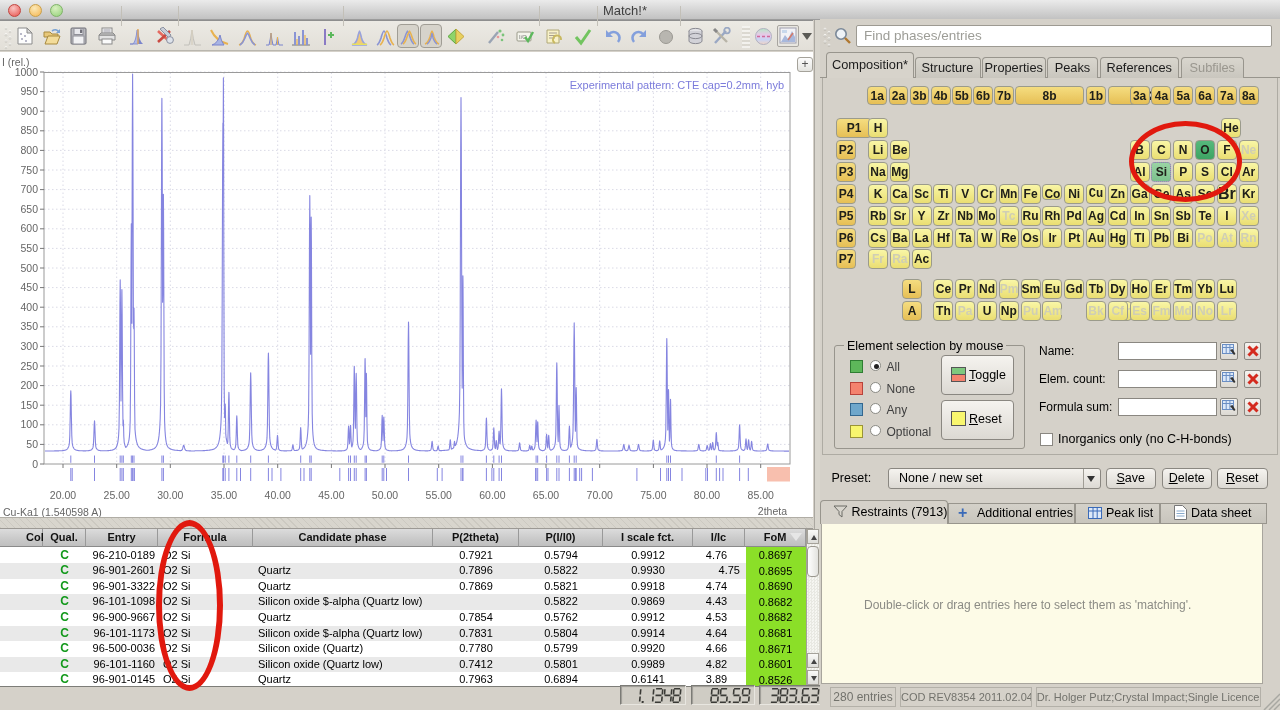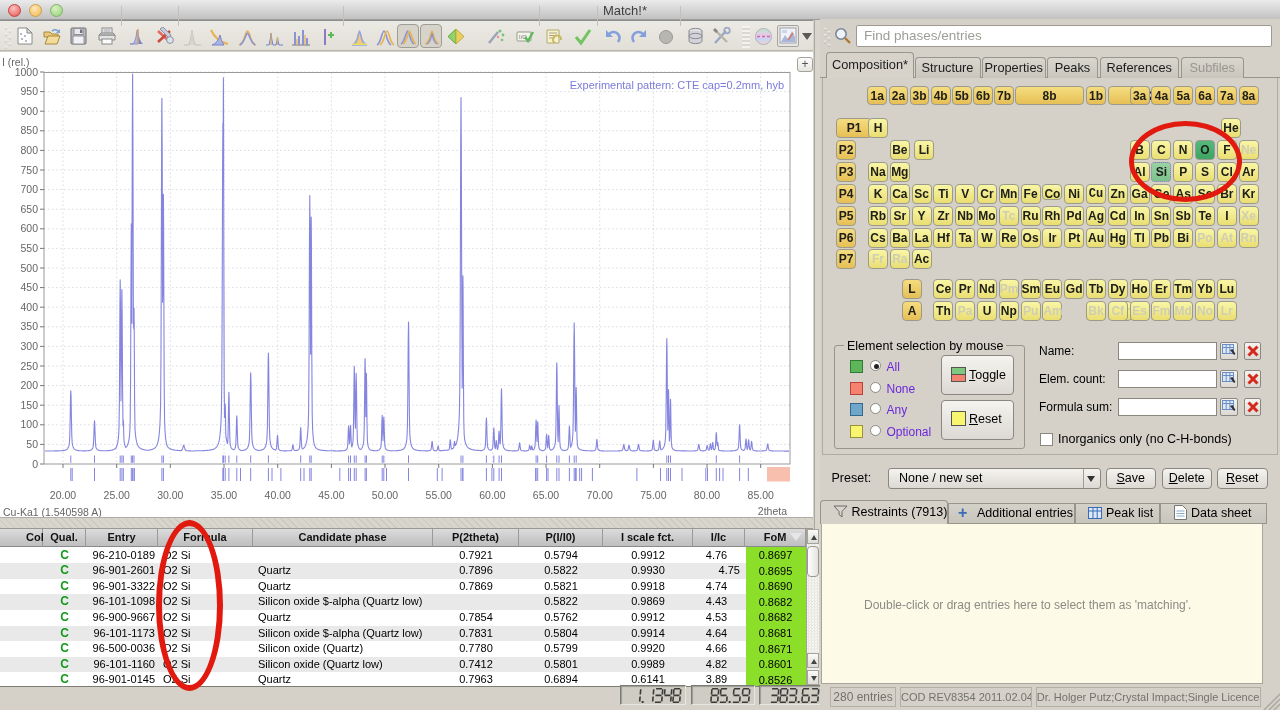--- a/index.html
+++ b/index.html
@@ -26,21 +26,21 @@
 #tabline{left:820px;top:77px;width:460px;height:1px;background:#98958d;}
 #pagebox{left:822px;top:78px;width:456px;height:377px;border:1px solid #aeaba3;border-top:none;background:#d5d1c9;}
 .pcell{position:absolute;width:20px;height:20px;border:1px solid #9b9b8b;border-radius:4px;background:linear-gradient(#f9f6a6,#eade72);font-size:12px;font-weight:bold;color:#20201a;text-align:center;line-height:18px;}
 .phead{background:linear-gradient(#f5dd80,#e6bf55);}
 .pgrey{color:#cfceb5;}
 .pgreen{background:linear-gradient(#56b97c,#3da463);}
 .psi{background:linear-gradient(#9ad3a4,#7cc28c);border:1px dotted #9f6bc0;}
 #groupbox{left:834px;top:345px;width:191px;height:104px;border:1px solid #98958d;border-radius:3px;}
 .swatch{width:13px;height:13px;border:1px solid #555;}
 .radio{width:11px;height:11px;border-radius:50%;background:#fff;border:1px solid #8a8a84;}
-.rlabel{font-size:12px;color:#6d28d9;}
+.rlabel{font-size:12px;color:#404040;}
 .btn{background:linear-gradient(#f5f3ef,#dcd9d3);border:1px solid #8a8781;border-radius:4px;color:#000;}
 .field{background:#fff;border:1px solid #8a8781;height:18px;}
 .flabel{font-size:12px;color:#000;}
 .btab{top:500px;height:24px;background:linear-gradient(#d4d1c9,#c8c5bd);border:1px solid #98958d;font-size:12px;color:#1a1a1a;}
 #cream{left:821px;top:524px;width:442px;height:160px;background:#fdfbe7;border:1px solid #a8a59d;border-top:none;}
 .redellipse{border:6px solid #e1190e;border-radius:50%;background:transparent;}
 </style></head><body>
 <div id="titlebar" class="abs"></div>
 <div class="abs tl" style="left:8px;background:radial-gradient(circle at 40% 30%,#f9c5c3,#e8504a);border:1px solid #c2453f;"></div>
 <div class="abs tl" style="left:29px;background:radial-gradient(circle at 40% 30%,#fbe9b8,#f5b54f);border:1px solid #c9a04a;"></div>
@@ -731,21 +731,21 @@
 <div class="abs pcell phead" style="left:1238.6px;top:86.0px;width:20px;height:19px;font-size:12px;">8a</div>
 <div class="abs pcell phead" style="left:836.0px;top:118.0px;width:36px;height:20px;font-size:12px;">P1</div>
 <div class="abs pcell phead" style="left:836.0px;top:139.9px;width:20px;height:20px;font-size:12px;">P2</div>
 <div class="abs pcell phead" style="left:836.0px;top:161.8px;width:20px;height:20px;font-size:12px;">P3</div>
 <div class="abs pcell phead" style="left:836.0px;top:183.7px;width:20px;height:20px;font-size:12px;">P4</div>
 <div class="abs pcell phead" style="left:836.0px;top:205.6px;width:20px;height:20px;font-size:12px;">P5</div>
 <div class="abs pcell phead" style="left:836.0px;top:227.5px;width:20px;height:20px;font-size:12px;">P6</div>
 <div class="abs pcell phead" style="left:836.0px;top:249.4px;width:20px;height:20px;font-size:12px;">P7</div>
 <div class="abs pcell " style="left:868.0px;top:118.0px;width:20px;height:20px;font-size:12px;">H</div>
 <div class="abs pcell " style="left:1221px;top:118.0px;width:20px;height:20px;font-size:12px;">He</div>
-<div class="abs pcell " style="left:868.0px;top:139.9px;width:20px;height:20px;font-size:12px;margin-left:46px;">Li</div>
+<div class="abs pcell " style="left:868.0px;top:139.9px;width:20px;height:20px;font-size:12px;">Li</div>
 <div class="abs pcell " style="left:889.8px;top:139.9px;width:20px;height:20px;font-size:12px;">Be</div>
 <div class="abs pcell " style="left:1129.6px;top:139.9px;width:20px;height:20px;font-size:12px;">B</div>
 <div class="abs pcell " style="left:1151.4px;top:139.9px;width:20px;height:20px;font-size:12px;">C</div>
 <div class="abs pcell " style="left:1173.2px;top:139.9px;width:20px;height:20px;font-size:12px;">N</div>
 <div class="abs pcell pgreen" style="left:1195.0px;top:139.9px;width:20px;height:20px;font-size:12px;">O</div>
 <div class="abs pcell " style="left:1216.8px;top:139.9px;width:20px;height:20px;font-size:12px;">F</div>
 <div class="abs pcell pgrey" style="left:1238.6px;top:139.9px;width:20px;height:20px;font-size:12px;">Ne</div>
 <div class="abs pcell " style="left:868.0px;top:161.8px;width:20px;height:20px;font-size:12px;">Na</div>
 <div class="abs pcell " style="left:889.8px;top:161.8px;width:20px;height:20px;font-size:12px;">Mg</div>
 <div class="abs pcell " style="left:1129.6px;top:161.8px;width:20px;height:20px;font-size:12px;">Al</div>
@@ -763,21 +763,21 @@
 <div class="abs pcell " style="left:998.8px;top:183.7px;width:20px;height:20px;font-size:12px;">Mn</div>
 <div class="abs pcell " style="left:1020.6px;top:183.7px;width:20px;height:20px;font-size:12px;">Fe</div>
 <div class="abs pcell " style="left:1042.4px;top:183.7px;width:20px;height:16px;font-size:12px;">Co</div>
 <div class="abs pcell " style="left:1064.2px;top:183.7px;width:20px;height:20px;font-size:12px;">Ni</div>
 <div class="abs pcell " style="left:1086.0px;top:183.7px;width:20px;height:20px;font-size:12px;font-family:Liberation Mono, monospace;">Cu</div>
 <div class="abs pcell " style="left:1107.8px;top:183.7px;width:20px;height:20px;font-size:12px;">Zn</div>
 <div class="abs pcell " style="left:1129.6px;top:183.7px;width:20px;height:20px;font-size:12px;">Ga</div>
 <div class="abs pcell " style="left:1151.4px;top:183.7px;width:20px;height:20px;font-size:12px;">Ge</div>
 <div class="abs pcell " style="left:1173.2px;top:183.7px;width:20px;height:20px;font-size:12px;">As</div>
 <div class="abs pcell " style="left:1195.0px;top:183.7px;width:20px;height:20px;font-size:12px;">Se</div>
-<div class="abs pcell " style="left:1216.8px;top:183.7px;width:20px;height:20px;font-size:12px;">Br</div>
+<div class="abs pcell " style="left:1216.8px;top:183.7px;width:20px;height:20px;font-size:16px;">Br</div>
 <div class="abs pcell " style="left:1238.6px;top:183.7px;width:20px;height:20px;font-size:12px;">Kr</div>
 <div class="abs pcell " style="left:868.0px;top:205.6px;width:20px;height:20px;font-size:12px;">Rb</div>
 <div class="abs pcell " style="left:889.8px;top:205.6px;width:20px;height:20px;font-size:12px;">Sr</div>
 <div class="abs pcell " style="left:911.6px;top:205.6px;width:20px;height:20px;font-size:12px;">Y</div>
 <div class="abs pcell " style="left:933.4px;top:205.6px;width:20px;height:20px;font-size:12px;">Zr</div>
 <div class="abs pcell " style="left:955.2px;top:205.6px;width:20px;height:20px;font-size:12px;">Nb</div>
 <div class="abs pcell " style="left:977.0px;top:205.6px;width:20px;height:20px;font-size:12px;">Mo</div>
 <div class="abs pcell pgrey" style="left:998.8px;top:205.6px;width:20px;height:20px;font-size:12px;">Tc</div>
 <div class="abs pcell " style="left:1020.6px;top:205.6px;width:20px;height:20px;font-size:12px;">Ru</div>
 <div class="abs pcell " style="left:1042.4px;top:205.6px;width:20px;height:20px;font-size:12px;">Rh</div>

